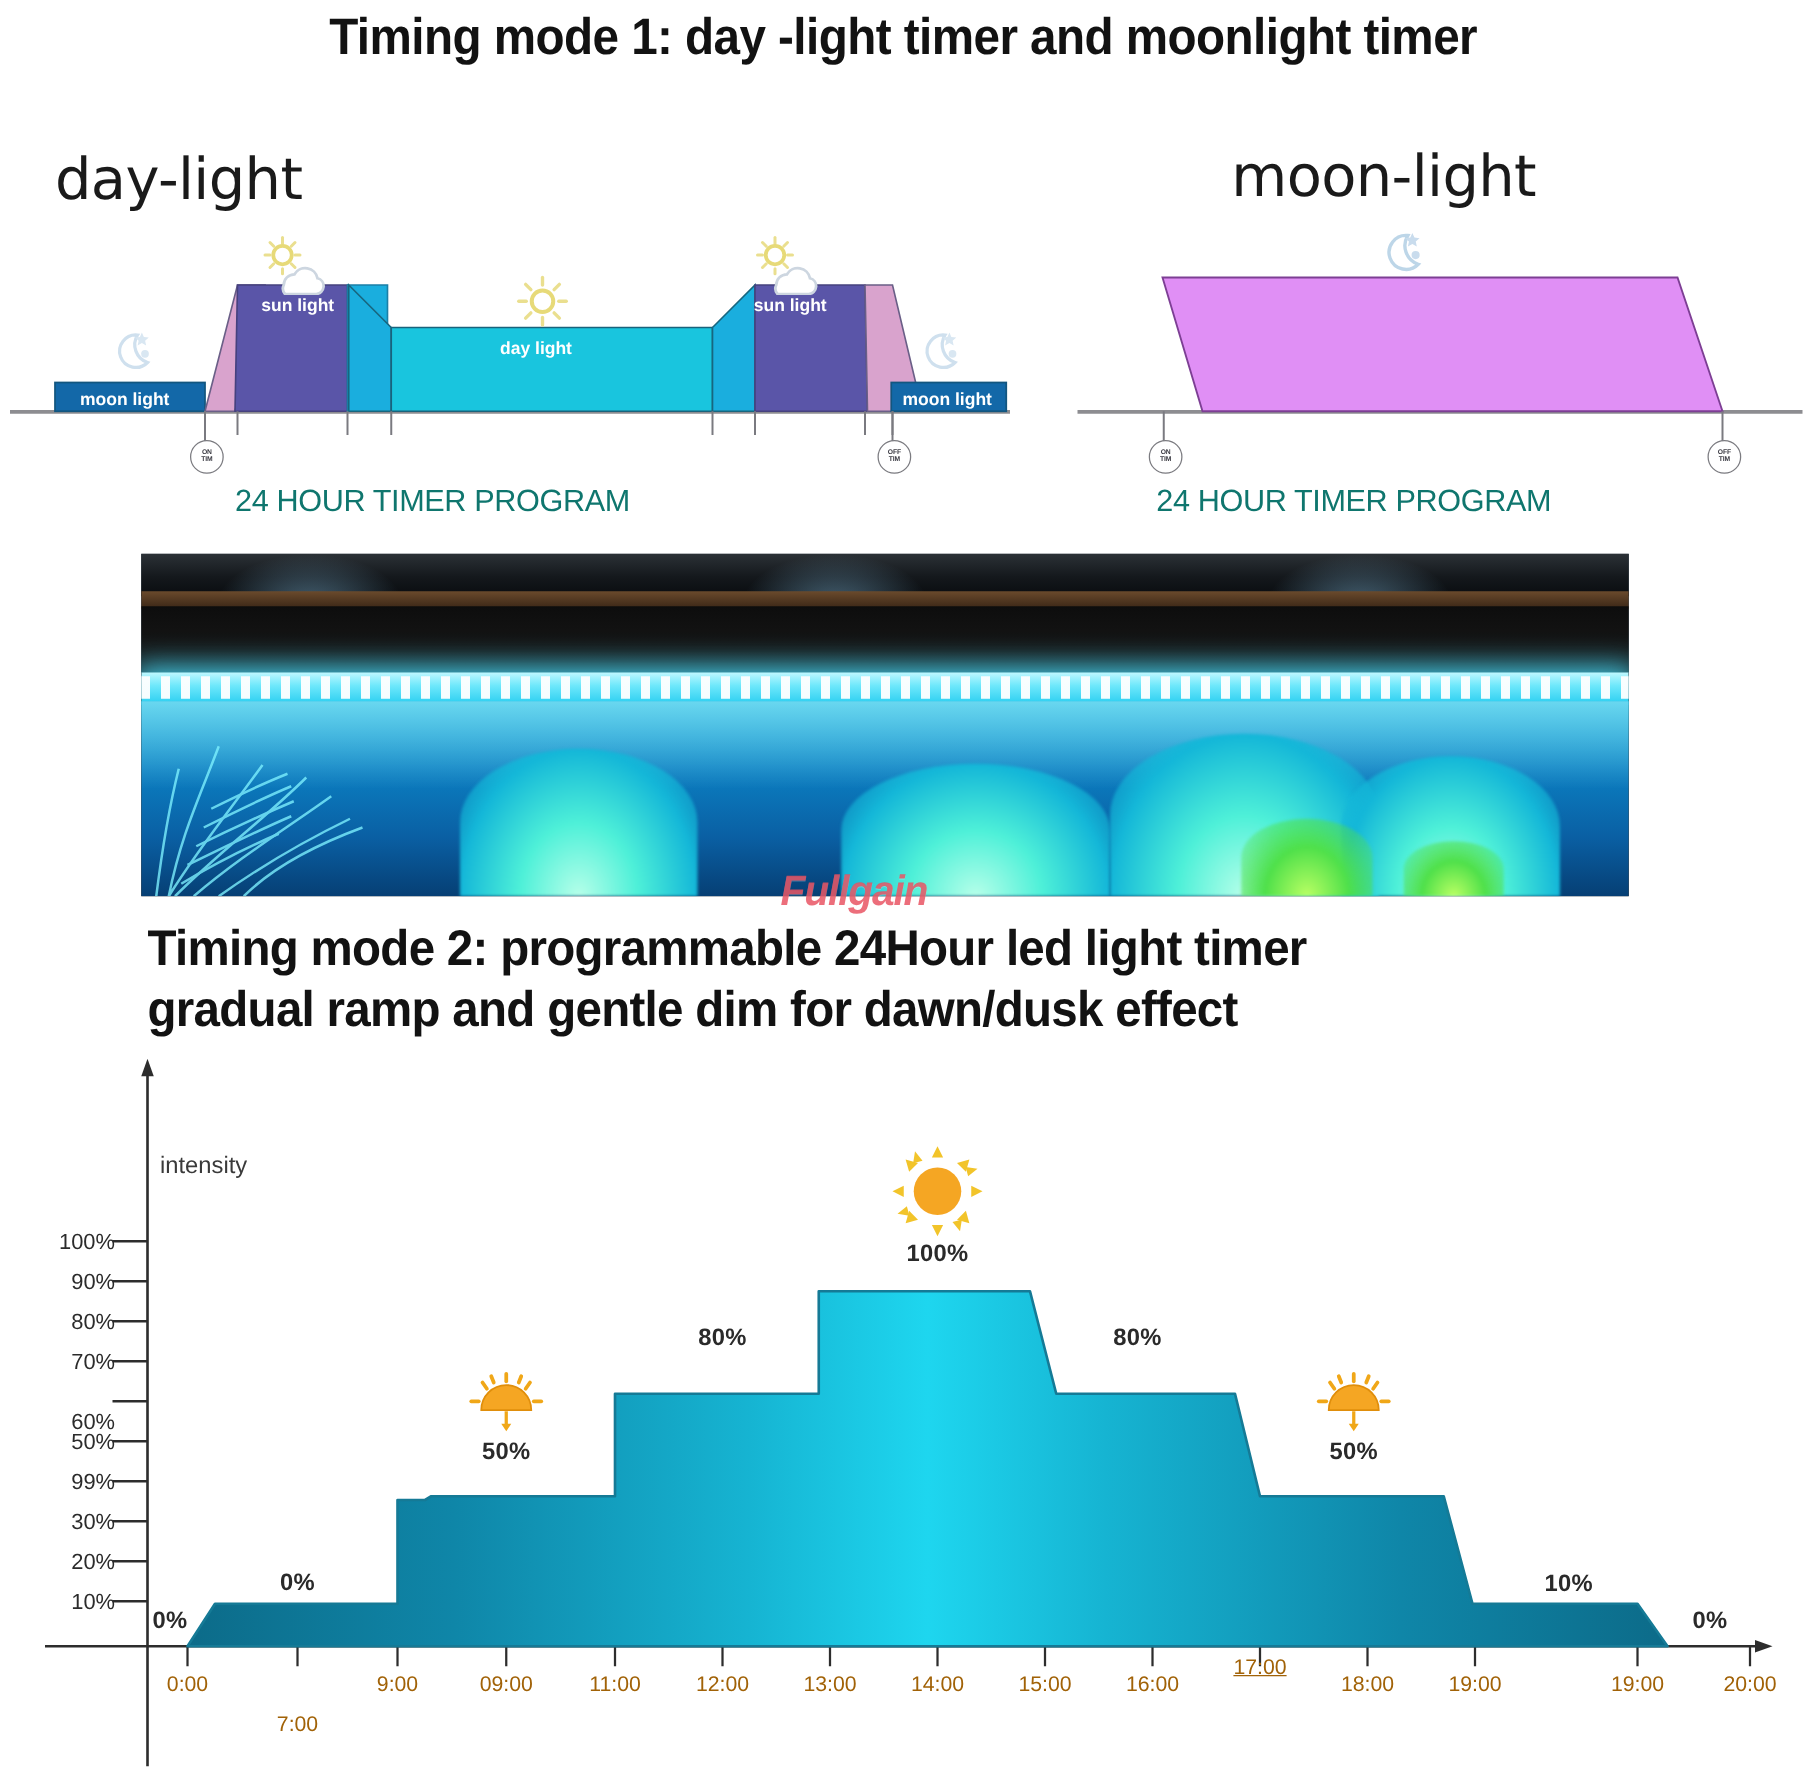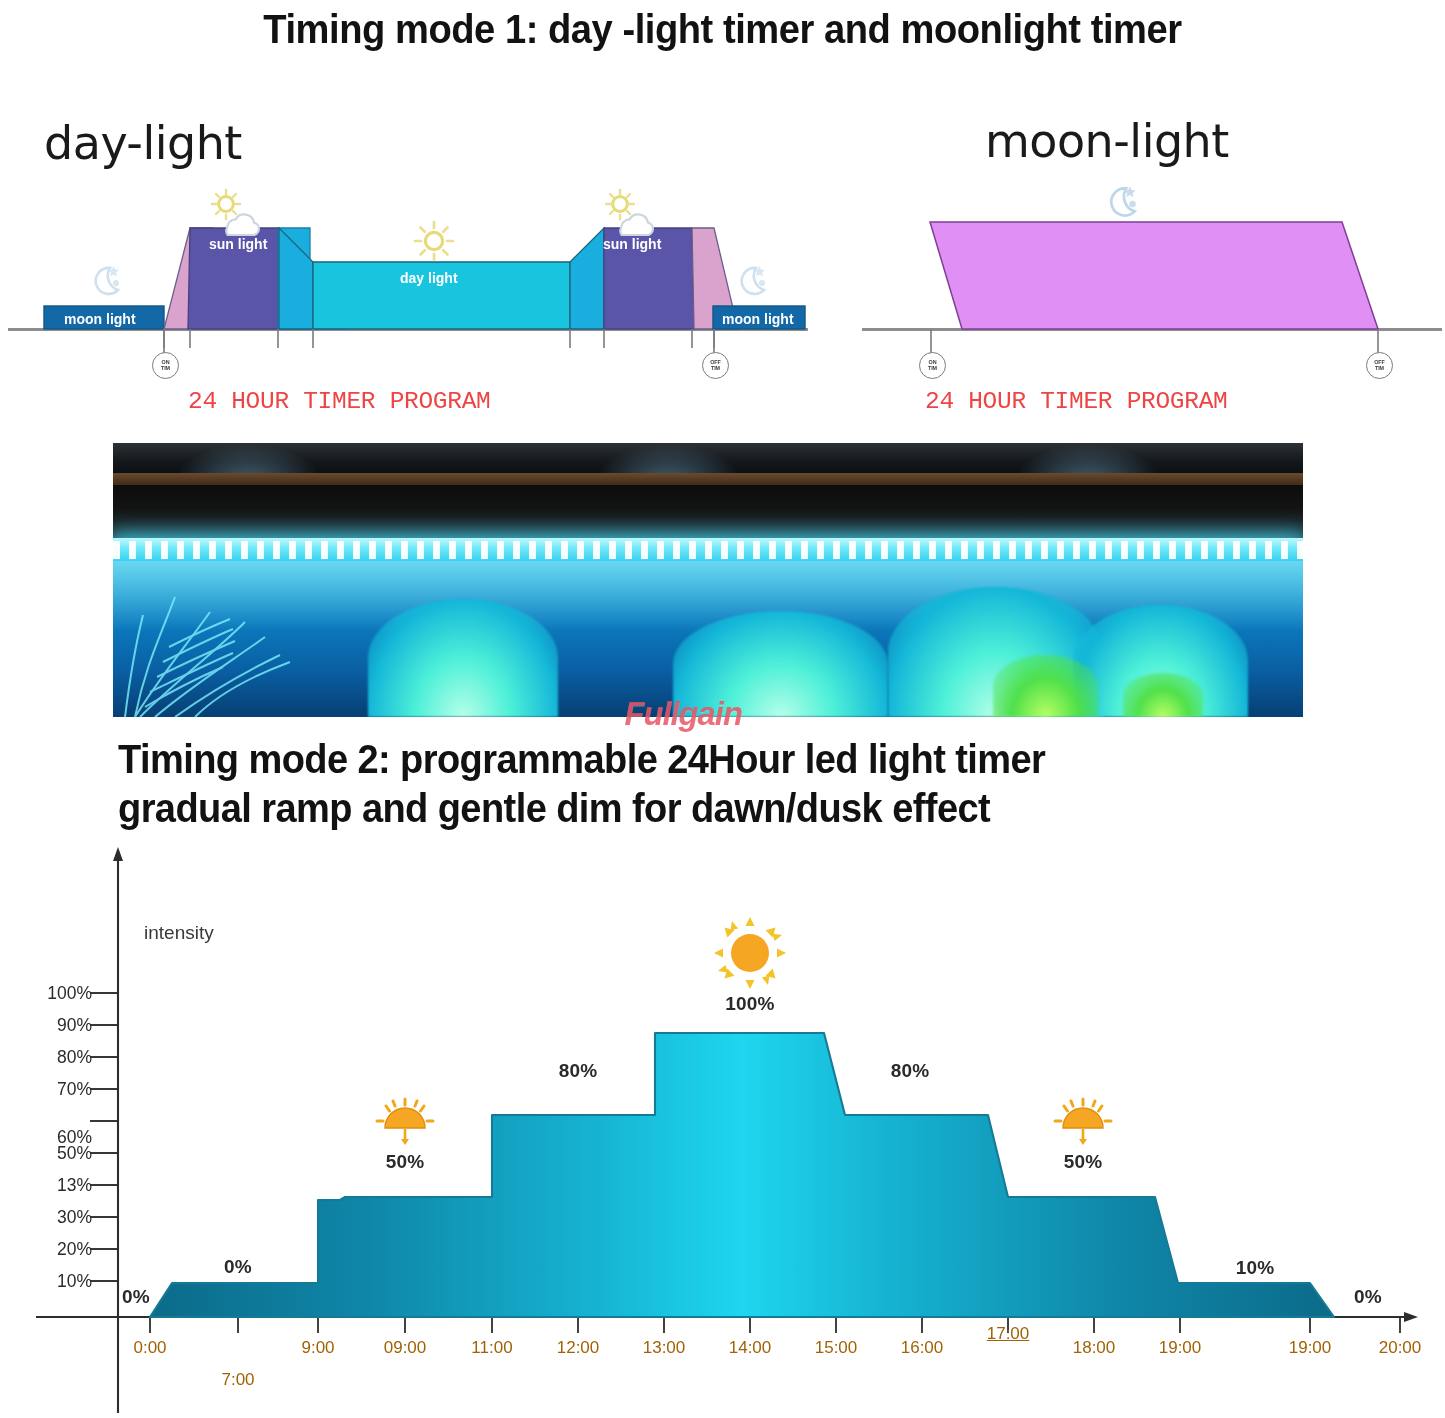--- a/index.html
+++ b/index.html
@@ -31,22 +31,22 @@
     position:absolute;font-size:46px;font-weight:400;color:#1a1a1a;
     font-family:"DejaVu Sans",sans-serif;letter-spacing:-0.5px;white-space:nowrap;
   }
   .lbl-day{left:44px;top:16px;}
   .lbl-moon{left:985px;top:14px;}
 
   .baseline{position:absolute;height:3px;background:#8d8d91;}
 
   .svgwrap{position:absolute;left:0;top:0;width:1445px;height:330px;}
   .timerlbl{
-    position:absolute;font-size:24.5px;font-weight:400;color:#ef4444;
-    font-family:Liberation Mono, monospace;letter-spacing:-0.3px;white-space:nowrap;
+    position:absolute;font-size:24.5px;font-weight:400;color:#0f766e;
+    font-family:Liberation Sans, sans-serif;letter-spacing:-0.3px;white-space:nowrap;
   }
 
   .onoff{
     position:absolute;width:25px;height:25px;border-radius:50%;
     border:1.6px solid #7b7b80;background:#fff;
     display:flex;flex-direction:column;align-items:center;justify-content:center;
     line-height:0.95;
   }
   .onoff span{font-size:5.4px;color:#3b3b43;font-weight:bold;letter-spacing:-0.1px;}
 
@@ -85,21 +85,20 @@
     color:rgba(232,78,94,.82);letter-spacing:-1px;
     font-family:"Liberation Sans Narrow","Liberation Sans",sans-serif;
     text-shadow:0 1px 0 rgba(255,255,255,.25);transform:scaleX(0.96);
   }
 
   
   .chart{position:absolute;left:0;top:845px;width:1445px;height:573px;}
   .axislbl-int{
     position:absolute;left:128px;top:77px;font-size:19px;color:#3a3a3a;
     font-family:"Liberation Sans",sans-serif;
-    margin-left:16px;
   }
   .ytick{
     position:absolute;right:0;font-size:17.5px;color:#2b2b2b;text-align:right;
     font-family:"Liberation Sans",sans-serif;white-space:nowrap;
   }
   .ytickwrap{position:absolute;left:0;width:92px;}
   .xtick{
     position:absolute;font-size:17px;color:#a16207;text-align:center;
     font-family:"Liberation Sans",sans-serif;white-space:nowrap;
     transform:translateX(-50%);
@@ -378,21 +377,21 @@
               1334,472" fill="url(#stepgrad)" stroke="#157a96" stroke-width="2.1" stroke-linejoin="round"></polygon>
   </svg>
 
   <div class="ytickwrap">
     <div class="ytick" style="top:138px;">100%</div>
     <div class="ytick" style="top:170px;">90%</div>
     <div class="ytick" style="top:202px;">80%</div>
     <div class="ytick" style="top:234px;">70%</div>
     <div class="ytick" style="top:266px;margin-top:16px;">60%</div>
     <div class="ytick" style="top:298px;">50%</div>
-    <div class="ytick" style="top:330px;">13%</div>
+    <div class="ytick" style="top:330px;">99%</div>
     <div class="ytick" style="top:362px;">30%</div>
     <div class="ytick" style="top:394px;">20%</div>
     <div class="ytick" style="top:426px;">10%</div>
   </div>
 
   <div class="xtick" style="left:150px;top:493px;">0:00</div>
   <div class="xtick" style="left:238px;top:493px;margin-top:32px;">7:00</div>
   <div class="xtick" style="left:318px;top:493px;">9:00</div>
   <div class="xtick" style="left:405px;top:493px;">09:00</div>
   <div class="xtick" style="left:492px;top:493px;">11:00</div>

